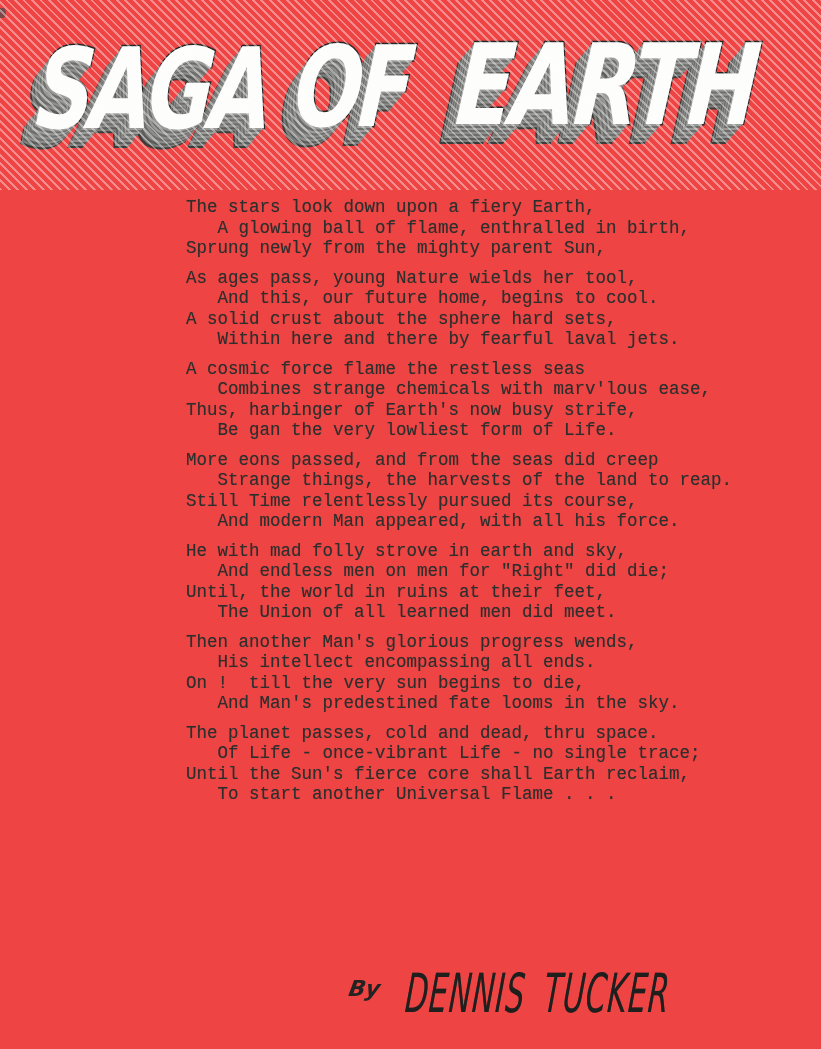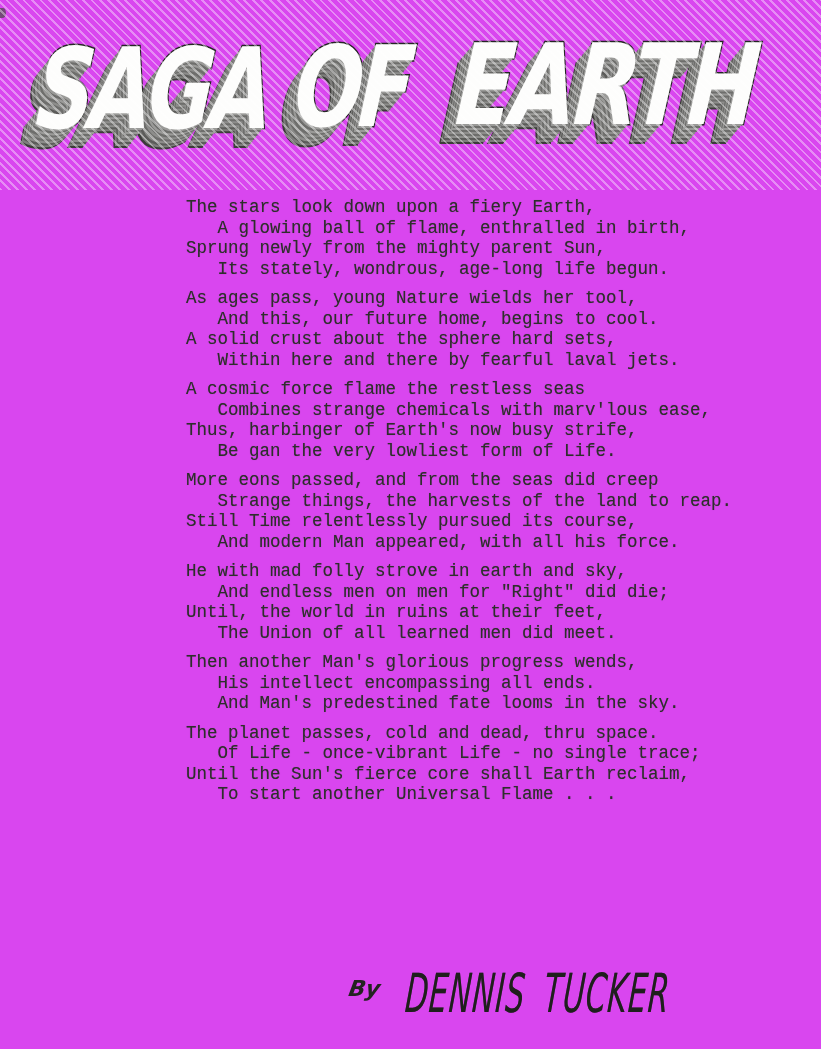--- a/index.html
+++ b/index.html
@@ -5,21 +5,21 @@
   html, body {
     margin: 0;
     padding: 0;
     background: #e8e8e6;
   }
   .page {
     position: relative;
     width: 821px;
     height: 1049px;
     margin: 0 auto;
-    background: #d946ef;
+    background: #ef4444;
     overflow: hidden;
     font-family: "Liberation Mono", monospace;
   }
 
   
   .title-row {
     position: absolute;
     top: 0;
     left: 0;
     width: 821px;
@@ -125,21 +125,20 @@
     <div class="title-word w-of">OF</div>
     <div class="title-word w-earth">EARTH</div>
     <div class="title-hatch"></div>
   </div>
 
   <div class="poem">
       <div class="stanza">
         <div class="poem-line">The stars look down upon a fiery Earth,</div>
         <div class="poem-line">   A glowing ball of flame, enthralled in birth,</div>
         <div class="poem-line">Sprung newly from the mighty parent Sun,</div>
-        <div class="poem-line">   Its stately, wondrous, age-long life begun.</div>
       </div>
       <div class="stanza">
         <div class="poem-line">As ages pass, young Nature wields her tool,</div>
         <div class="poem-line">   And this, our future home, begins to cool.</div>
         <div class="poem-line">A solid crust about the sphere hard sets,</div>
         <div class="poem-line">   Within here and there by fearful laval jets.</div>
       </div>
       <div class="stanza">
         <div class="poem-line">A cosmic force flame the restless seas</div>
         <div class="poem-line">   Combines strange chemicals with marv'lous ease,</div>
@@ -154,20 +153,21 @@
       </div>
       <div class="stanza">
         <div class="poem-line">He with mad folly strove in earth and sky,</div>
         <div class="poem-line">   And endless men on men for "Right" did die;</div>
         <div class="poem-line">Until, the world in ruins at their feet,</div>
         <div class="poem-line">   The Union of all learned men did meet.</div>
       </div>
       <div class="stanza">
         <div class="poem-line">Then another Man's glorious progress wends,</div>
         <div class="poem-line">   His intellect encompassing all ends.</div>
+        <div class="poem-line">On !  till the very sun begins to die,</div>
         <div class="poem-line">   And Man's predestined fate looms in the sky.</div>
       </div>
       <div class="stanza">
         <div class="poem-line">The planet passes, cold and dead, thru space.</div>
         <div class="poem-line">   Of Life - once-vibrant Life - no single trace;</div>
         <div class="poem-line">Until the Sun's fierce core shall Earth reclaim,</div>
         <div class="poem-line">   To start another Universal Flame . . .</div>
       </div>
     </div>
 

